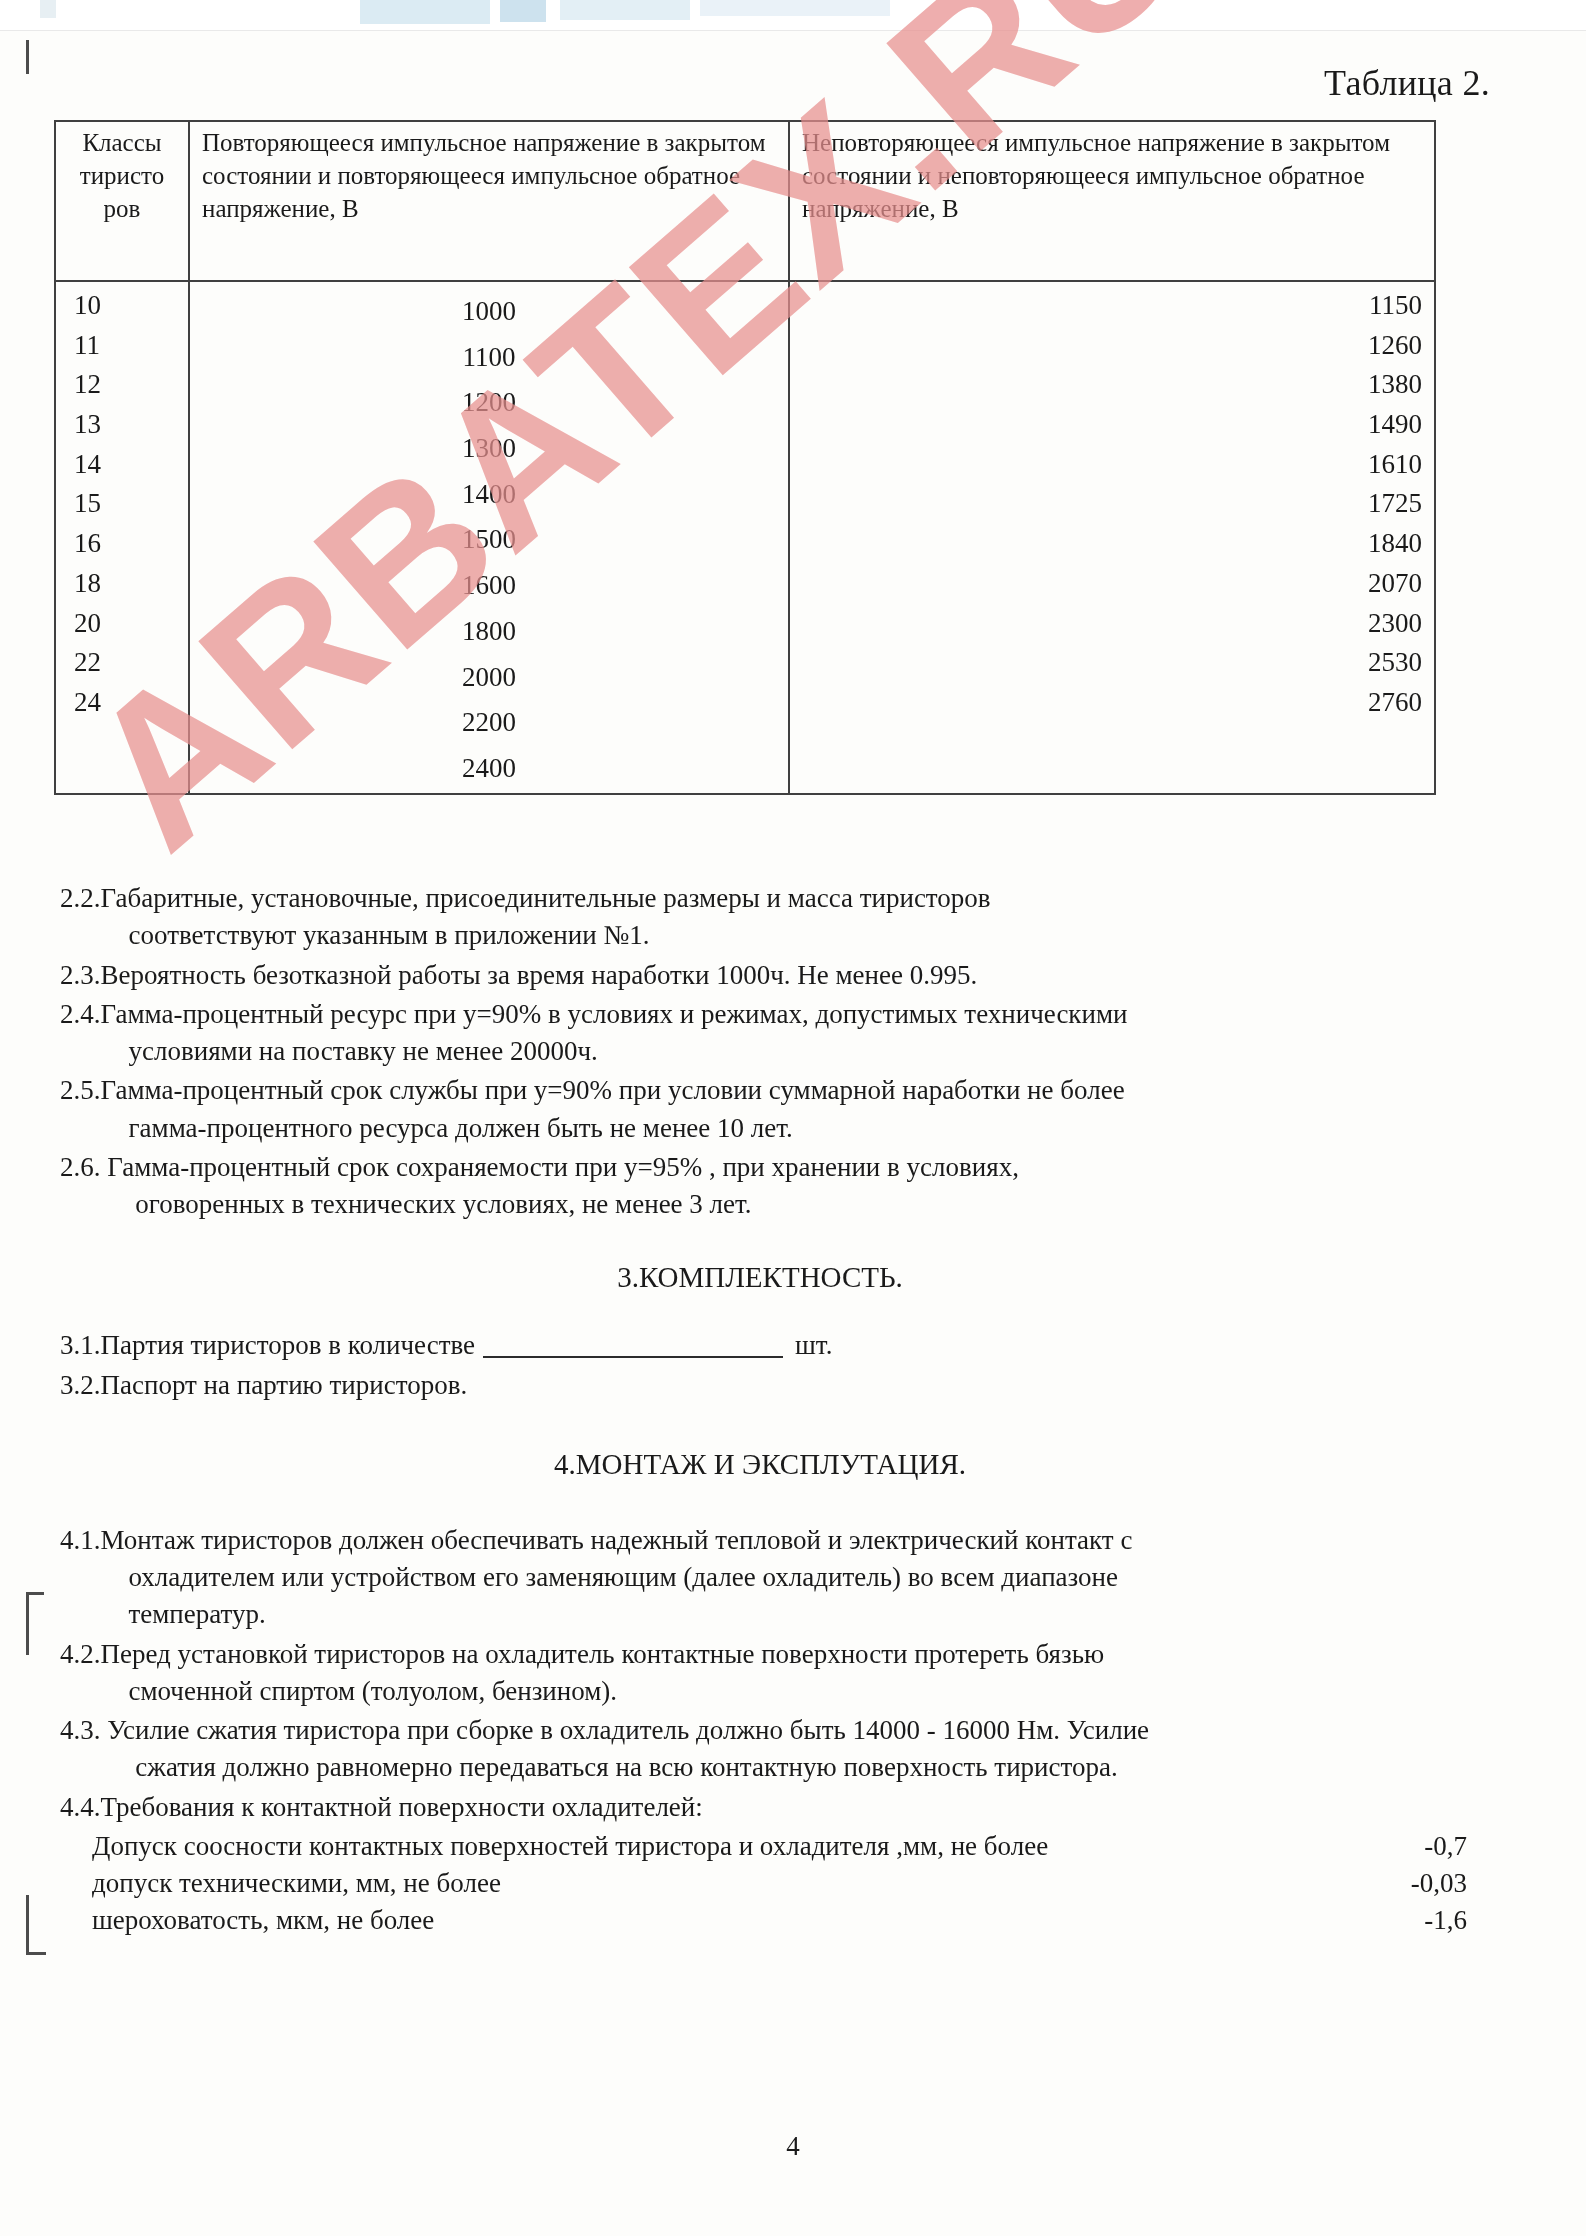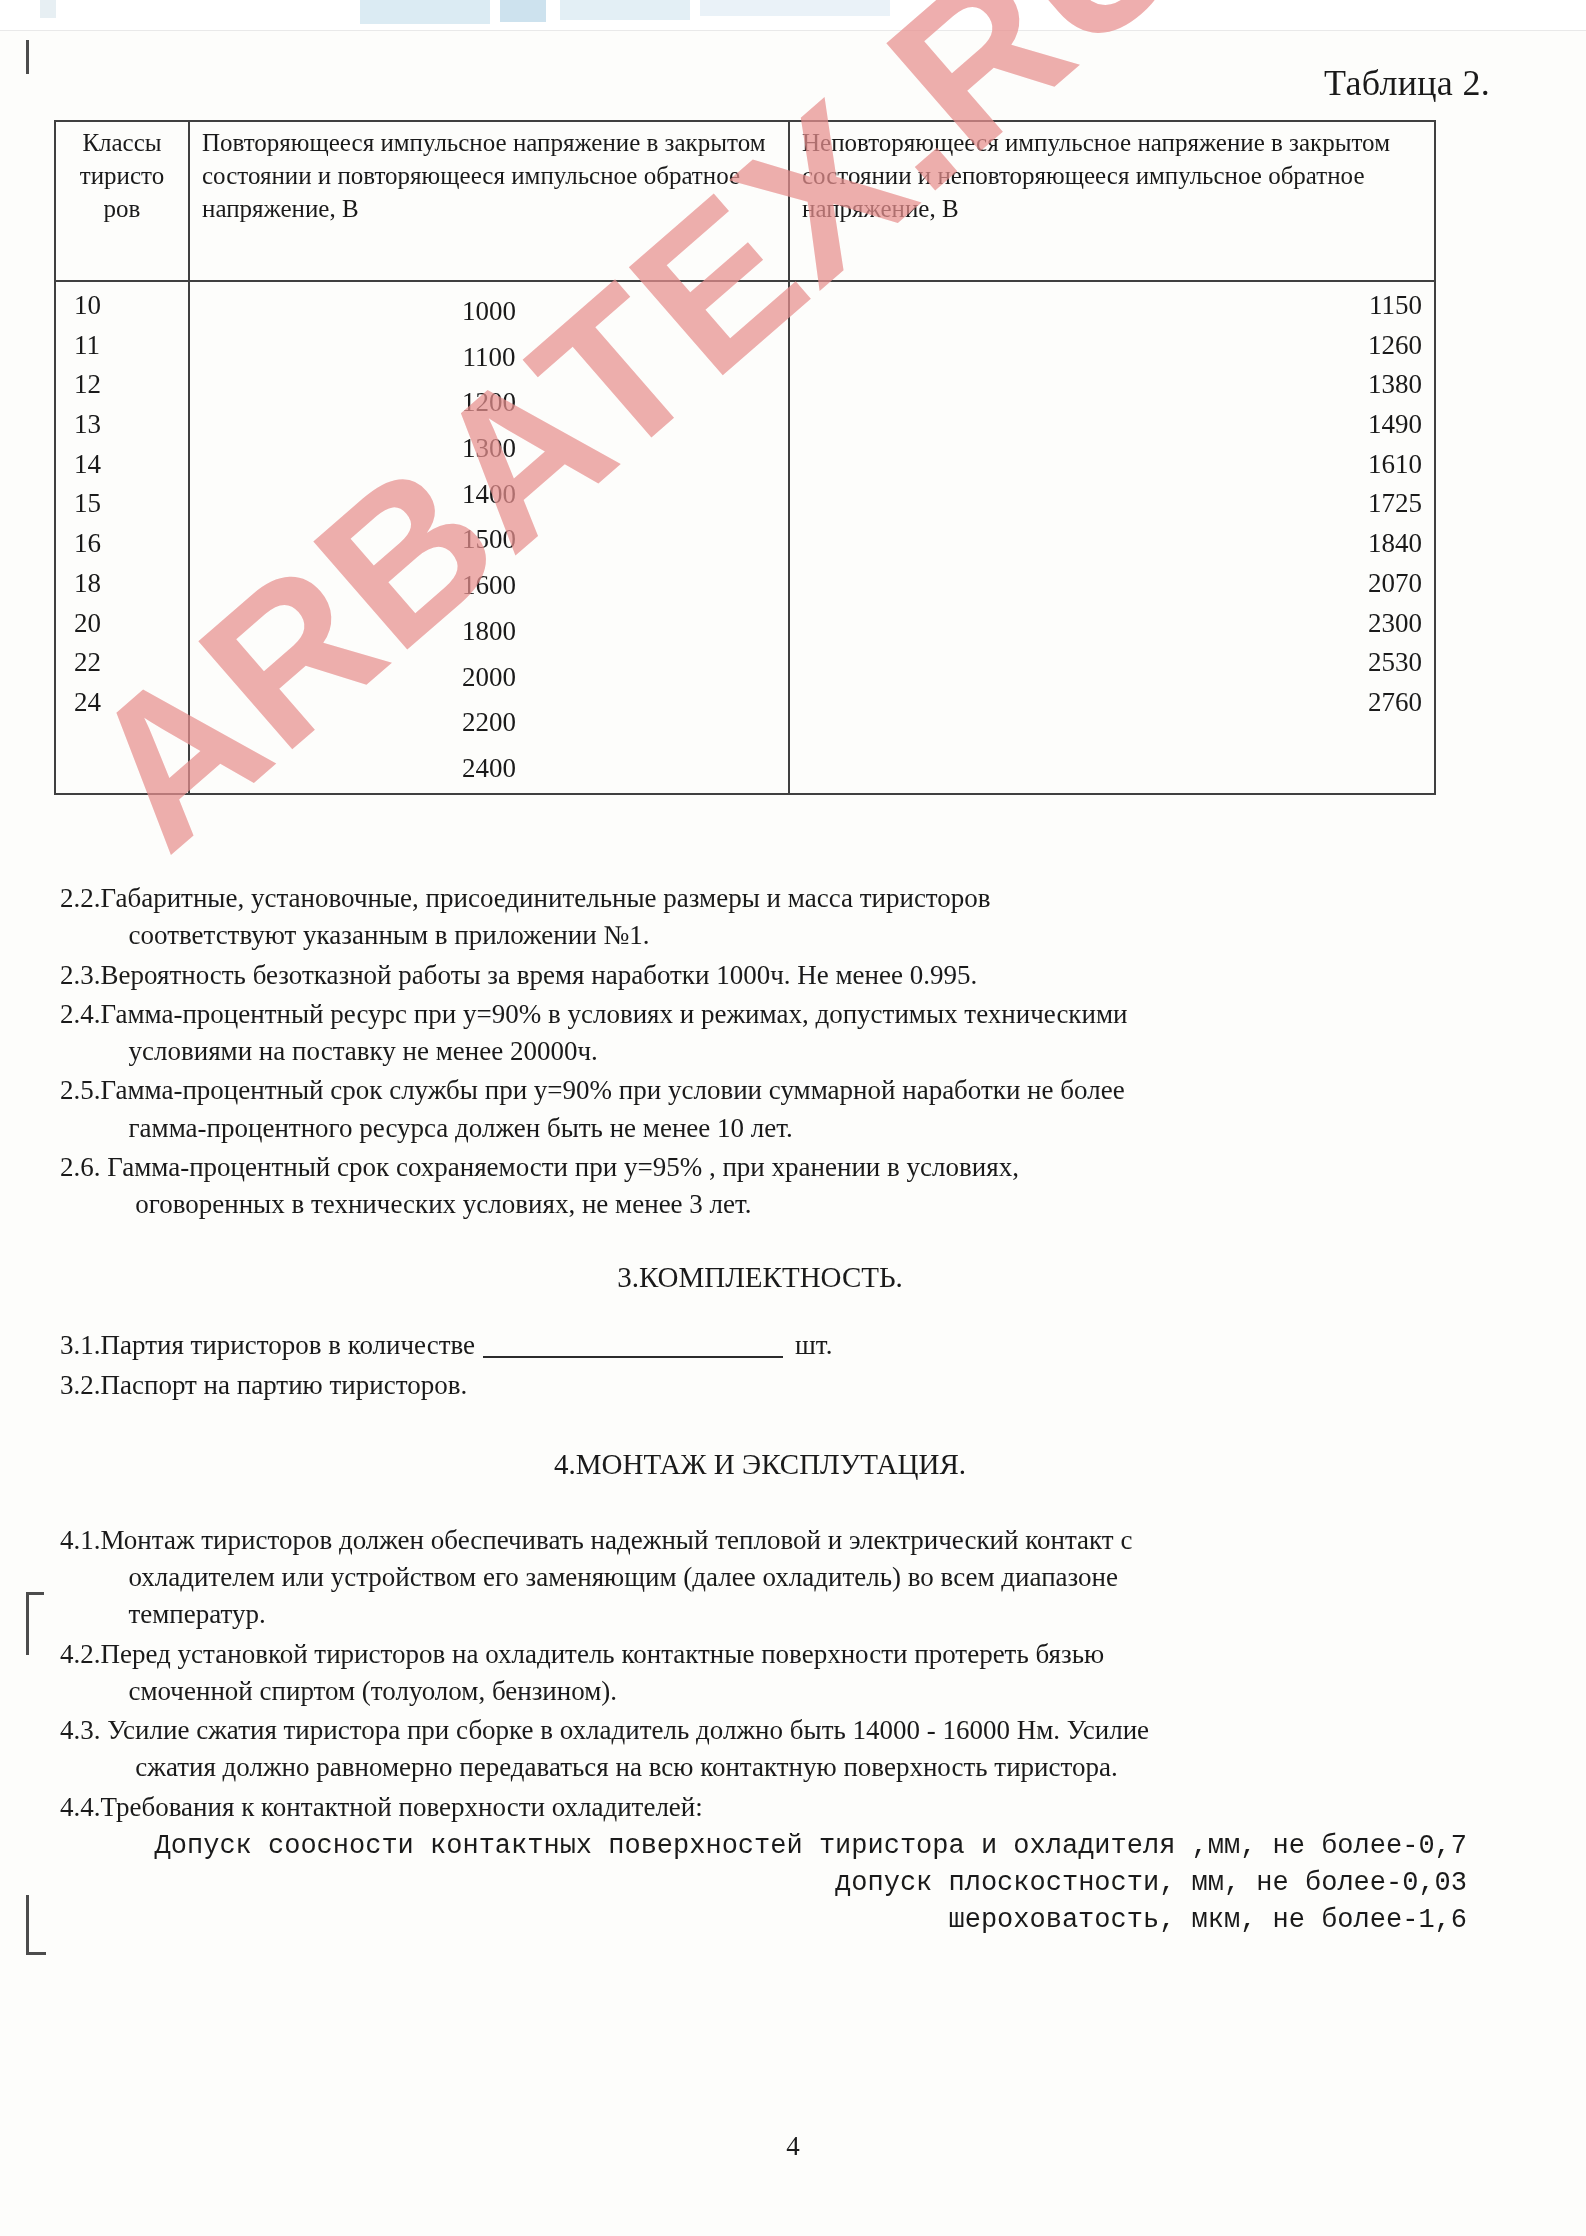--- a/index.html
+++ b/index.html
@@ -138,24 +138,23 @@
 
   .fill-line {
     display: inline-block;
     width: 300px;
     border-bottom: 2px solid #2c2c2c;
     margin: 0 12px -4px 8px;
   }
 
   .req-row {
     display: flex;
-    justify-content: flex-end;
+    justify-content: space-between;
     padding-left: 32px;
     width: 1375px;
-    font-family: Liberation Mono, monospace;
   }
   .req-row .val { white-space: pre; }
 
   
   .page-number {
     position: absolute;
     bottom: 74px;
     left: 0;
     width: 1586px;
     text-align: center;
@@ -364,21 +363,21 @@
       <span class="txt">
         <span>Требования к контактной поверхности охладителей:</span>
       </span>
     </div>
 
     <div class="req-row">
       <span>Допуск соосности контактных поверхностей тиристора и охладителя ,мм, не более</span>
       <span class="val">-0,7</span>
     </div>
     <div class="req-row">
-      <span>допуск плоскостности, мм, не более</span>
+      <span>допуск техническими, мм, не более</span>
       <span class="val">-0,03</span>
     </div>
     <div class="req-row">
       <span>шероховатость, мкм, не более</span>
       <span class="val">-1,6</span>
     </div>
 
   </div>
 
   <div class="page-number">4</div>

